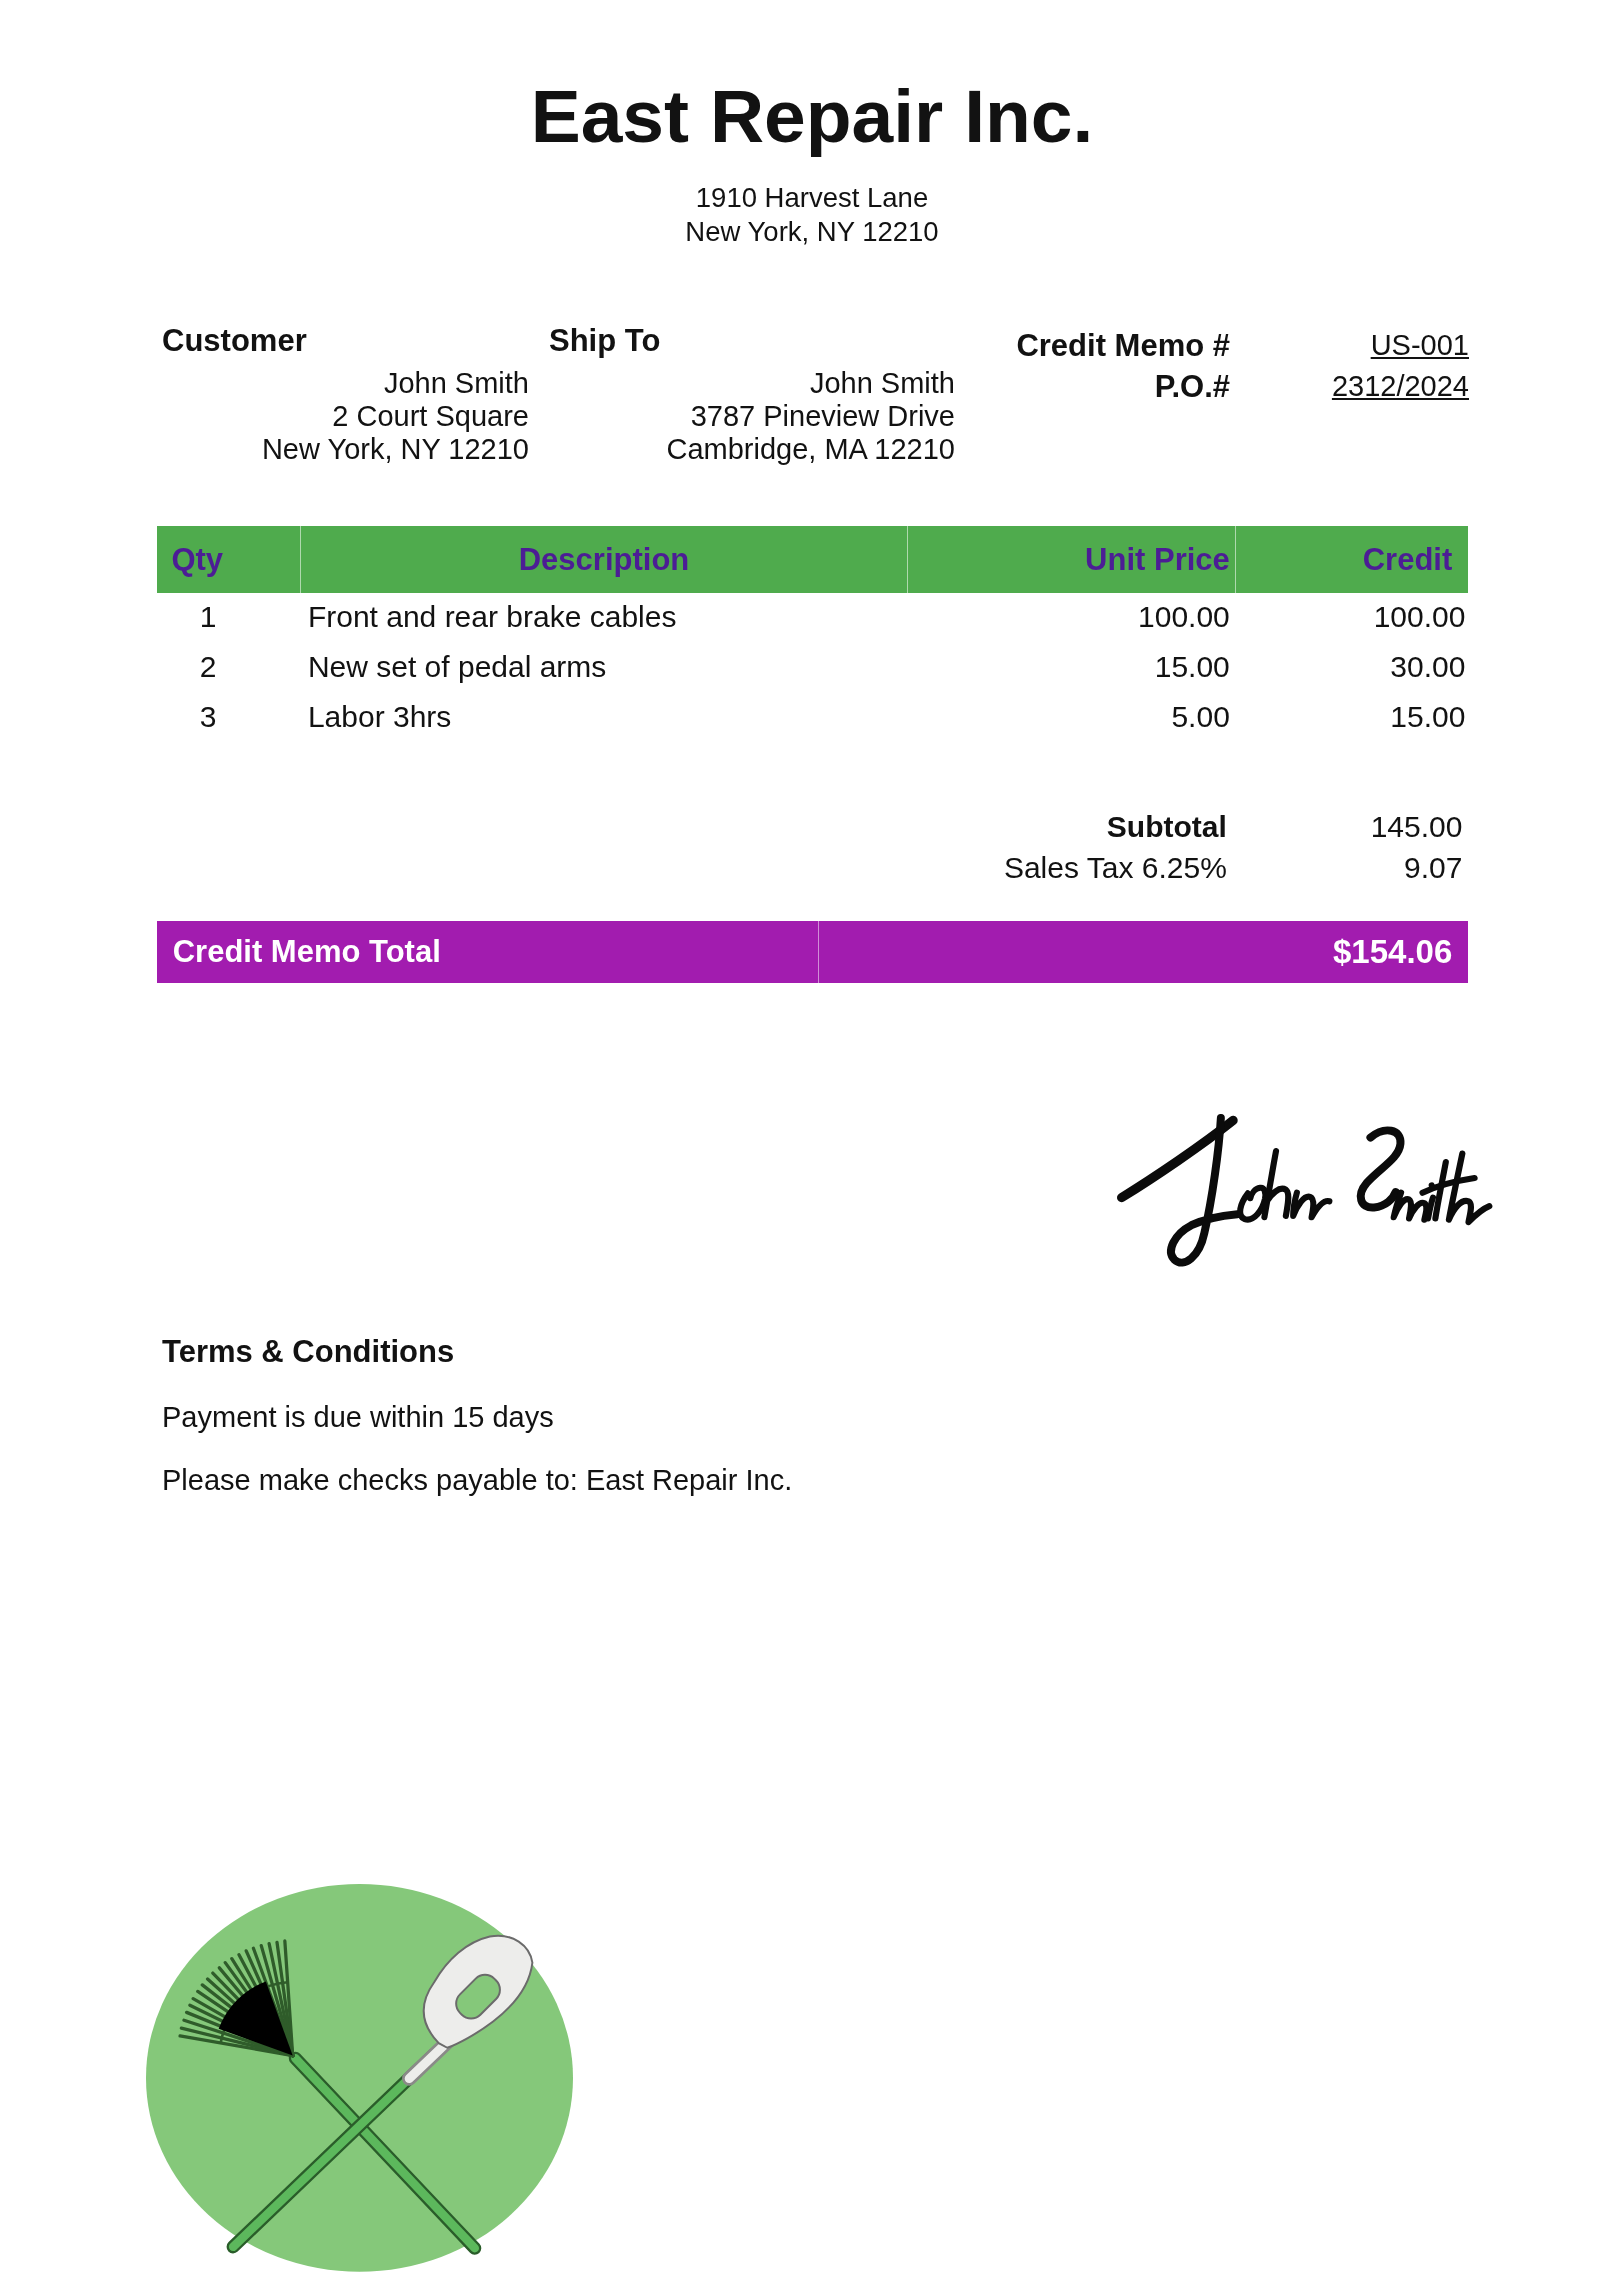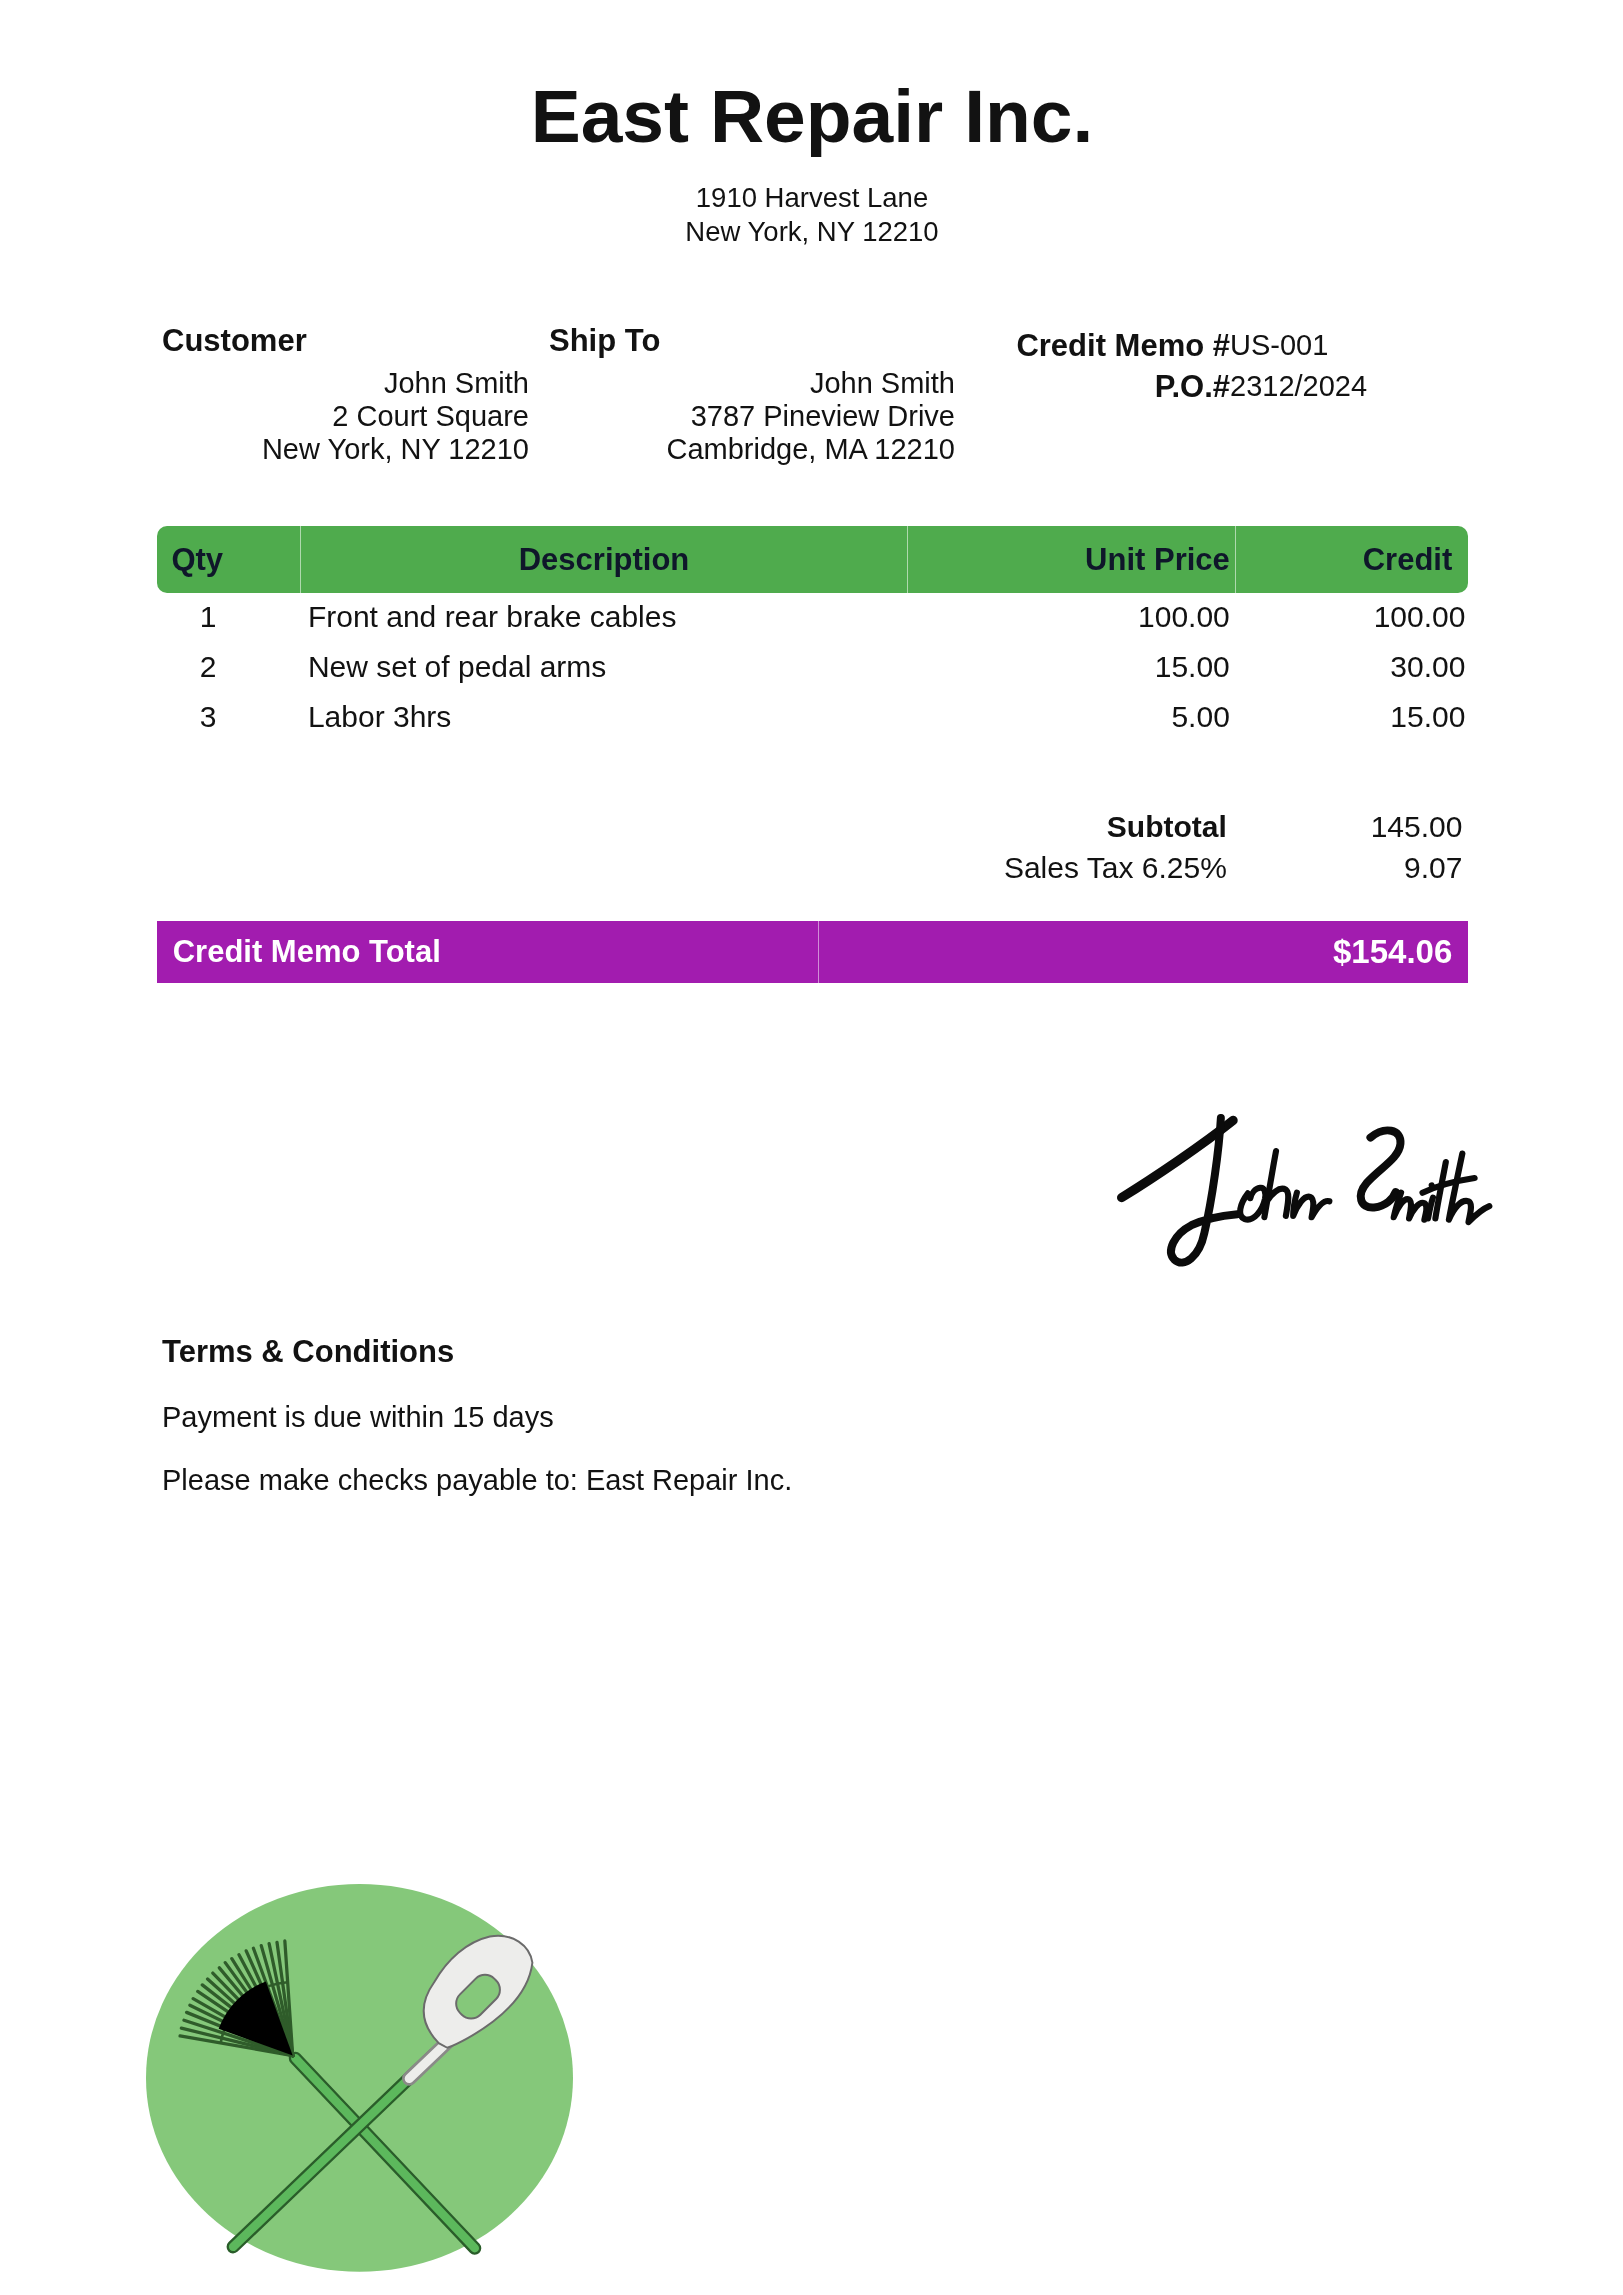--- a/index.html
+++ b/index.html
@@ -23,25 +23,25 @@
   }
   
   .info-block{position:absolute;top:322px;}
   .info-heading{font-size:31px;font-weight:bold;line-height:38px;margin:0 0 6.5px 0;}
   .info-line{font-size:29px;line-height:33px;text-align:right;}
   .customer-block{left:162px;width:367px;}
   .shipto-block{left:549px;width:406px;}
   .meta-block{position:absolute;top:325px;right:156px;width:533px;}
   .meta-row{display:flex;line-height:41px;}
   .meta-label{flex:0 0 295px;text-align:right;font-size:31px;font-weight:bold;}
-  .meta-value{flex:0 0 239px;font-size:29px;}
+  .meta-value{flex:0 0 239px;text-align:right;font-size:29px;text-decoration:underline;}
   
   .items-header{
     position:absolute;left:157px;top:526px;width:1311px;height:67px;
-    display:flex;align-items:flex-end;color:#0f172a;font-weight:bold;font-size:31px;border-radius:10px;
+    display:flex;align-items:flex-end;color:#4c1d95;font-weight:bold;font-size:31px;
   }
   .items-header .th{height:100%;display:flex;align-items:center;box-sizing:border-box;}
   .th+.th{border-left:1.3px solid rgba(255,255,255,0.55);}
   .col-qty{flex:0 0 143px;}
   .col-desc{flex:0 0 607px;}
   .col-unit{flex:0 0 328px;}
   .col-amt{flex:0 0 233px;}
   .th.col-qty{padding-left:14.4px;}
   .th.col-desc{justify-content:center;}
   .th.col-unit{justify-content:flex-end;padding-right:5.2px;}

